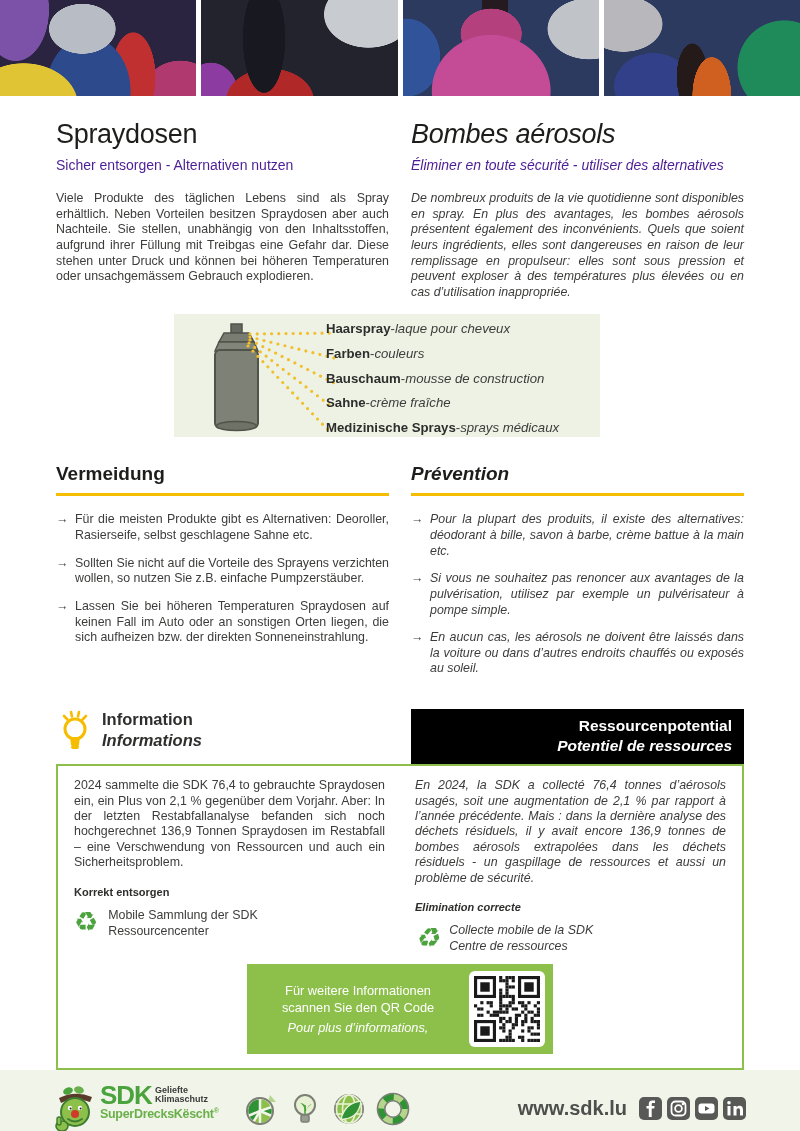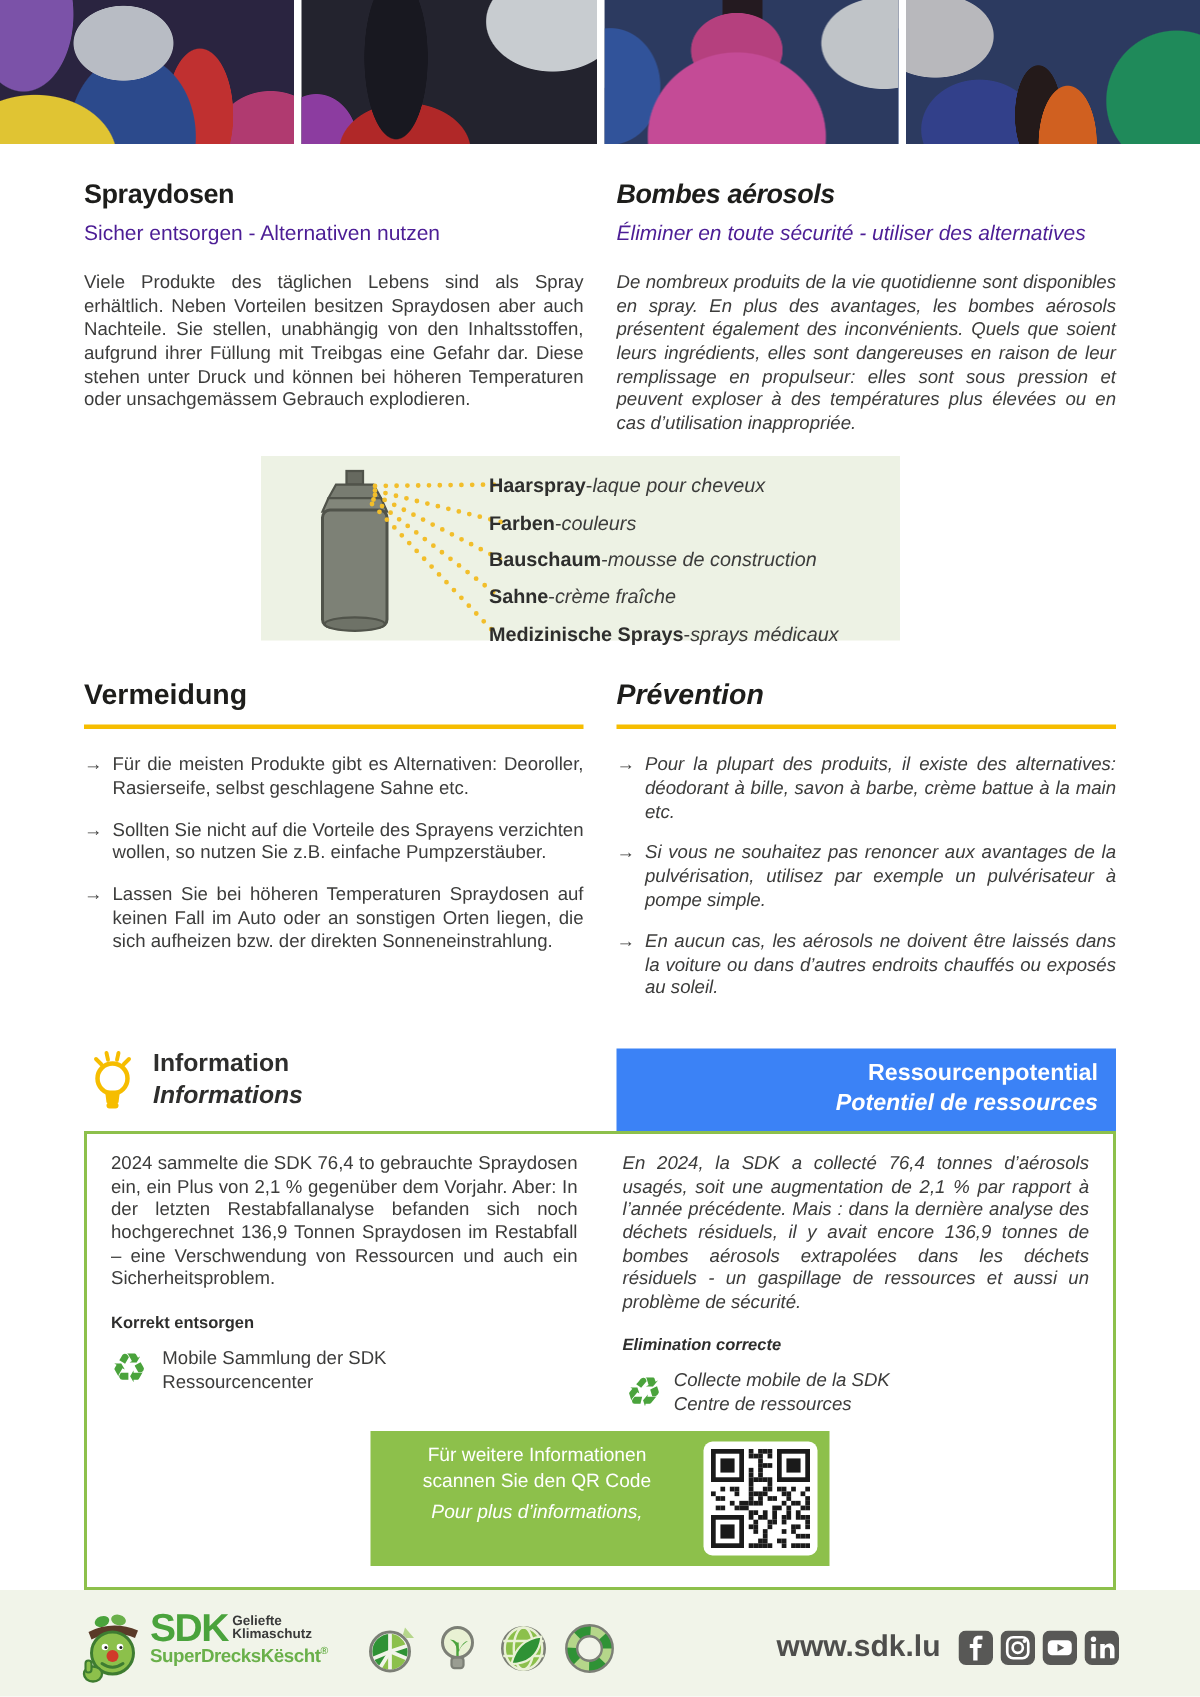--- a/index.html
+++ b/index.html
@@ -38,60 +38,60 @@
     radial-gradient(ellipse 28px 60px at 45% 80%, #241a1a 0 55%, transparent 56%),
     radial-gradient(ellipse 70px 60px at 25% 90%, #32408a 0 55%, transparent 56%),
     #2c3a60; }
 
   
   .content { padding:0 56px; flex:0 0 auto; }
   .two-col { display:grid; grid-template-columns:1fr 1fr; column-gap:22px; }
   .fr, .fr * { font-style:italic; }
 
   .head-row { margin-top:23px; }
-  h1 { font-size:18px; font-weight:bold; color:#1d1d1b; letter-spacing:-0.3px; }
+  h1 { font-size:27px; font-weight:normal; color:#1d1d1b; letter-spacing:-0.3px; }
   .subtitle { font-size:14px; color:#4c1d95; margin-top:7px; }
   .intro { font-size:12.4px; line-height:1.26; text-align:justify; margin-top:18px; }
 
   
   .spray-box { position:relative; margin:14px 0 0 118px; width:426px; height:123px;
     background:#edf2e4; }
   .spray-art { position:absolute; left:14px; top:6px; }
   .spray-list { position:absolute; left:152px; top:7px; font-size:13.2px; }
-  .spray-list .item { height:24.6px; display:flex; align-items:center; white-space:nowrap; }
+  .spray-list .item { height:24.6px; display:flex; align-items:flex-start; white-space:nowrap; }
   .spray-list b { font-weight:bold; color:#2e2e2d; }
   .spray-list i { color:#3c3c3b; }
 
   
   .section-row { margin-top:26px; }
   h2 { font-size:19px; font-weight:bold; color:#1d1d1b; }
   .rule { height:3px; background:#f6bd00; margin-top:8px; margin-bottom:16px; }
   .bullets { list-style:none; font-size:12.4px; line-height:1.26; }
   .bullets li { display:flex; gap:5px; margin-bottom:12px; }
   .bullets .arrow { flex:0 0 14px; color:#3c3c3b; }
   .bullets .btxt { text-align:justify; }
 
   
   .info-row { margin-top:20px; display:grid; grid-template-columns:1fr 1fr; column-gap:22px; }
   .info-label { display:flex; gap:10px; padding-left:2px; }
   .info-label .txt { font-size:16.5px; font-weight:bold; color:#2e2e2d; line-height:1.25; }
-  .green-banner { background:#3b82f6; color:#fff; text-align:right; padding:7px 12px 8px 0;
+  .green-banner { background:#000000; color:#fff; text-align:right; padding:7px 12px 8px 0;
     font-size:15.5px; font-weight:bold; line-height:1.3; }
 
   
   .big-box { border:2.5px solid #8dc04b; padding:12px 16px 12px 16px; }
   .big-box .cols { display:grid; grid-template-columns:1fr 1fr; column-gap:30px; }
   .box-para { font-size:12.4px; line-height:1.24; text-align:justify; }
   .disposal-h { font-size:11px; font-weight:bold; margin-top:15px; color:#2e2e2d; }
   .disposal-row { display:flex; align-items:center; gap:10px; margin-top:9px; }
   .recycle { font-size:27px; color:#4aa33c; line-height:1; }
   .disposal-txt { font-size:12.4px; line-height:1.3; }
 
   .qr-box { width:306px; margin:10px auto 2px auto; background:#8dc04b; display:flex;
-    padding:7px 8px 7px 6px; gap:6px; }
+    align-items:center; padding:7px 8px 7px 6px; gap:6px; }
   .qr-text { flex:1; color:#fff; text-align:center; font-size:12.8px; line-height:1.35; }
   .qr-text .frp { margin-top:3px; }
   .qr-card { background:#fff; border-radius:6px; width:76px; height:76px; flex:0 0 auto;
     display:flex; align-items:center; justify-content:center; }
 
   
   .footer { margin-top:auto; height:77px; background:#f1f4e9; display:flex; align-items:center;
     padding:0 54px; gap:10px; flex:0 0 auto; }
   .logo-cluster { display:flex; align-items:flex-start; gap:4px; }
   .logo-text { display:flex; flex-direction:column; }

